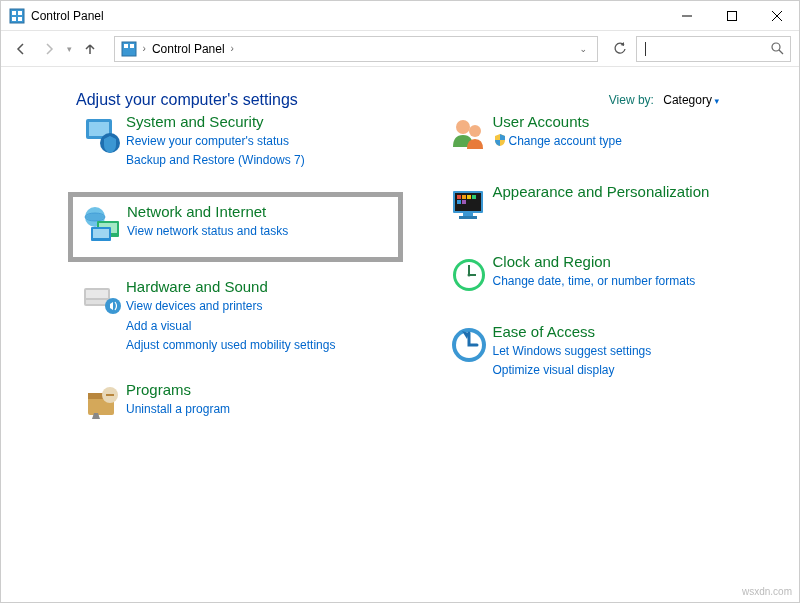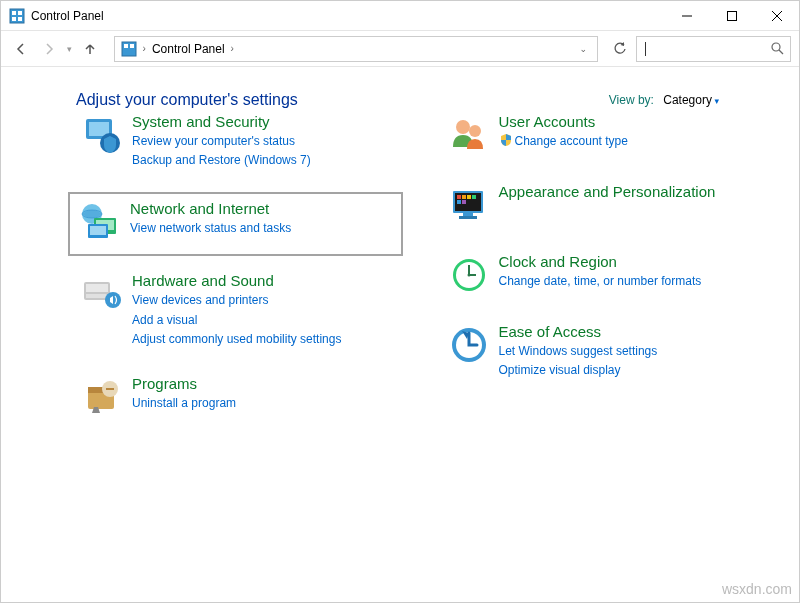--- a/index.html
+++ b/index.html
@@ -95,26 +95,26 @@
   .view-by-value { color: #000000; margin-left: 6px; }
   .view-by-value::after { content: " ▾"; font-size: 9px; color: #0066cc; }
   
   .grid {
     display: flex;
     gap: 40px;
   }
   .col { flex: 1; }
   .cat {
     display: flex;
-    gap: 8px;
+    gap: 2px;
     margin-bottom: 18px;
     padding: 4px;
   }
   .cat.highlight {
-    border: 2px solid #a3a3a3;
+    border: 5px solid #a3a3a3;
     margin-left: -8px;
     padding: 6px 8px 10px 8px;
     margin-bottom: 12px;
   }
   .cat-icon {
     width: 44px; height: 44px;
     flex-shrink: 0;
     display: flex; align-items: flex-start; justify-content: center;
   }
   .cat-body { }
@@ -131,21 +131,21 @@
   }
   .shield {
     width: 14px; height: 14px;
     display: inline-block;
     vertical-align: -2px;
     margin-right: 2px;
   }
   .watermark {
     position: absolute;
     bottom: 6px; right: 8px;
-    font-size: 14px;
+    font-size: 10px;
     color: #bbb;
   }
 </style>
 </head>
 <body>
 
 <div class="titlebar">
   <div class="titlebar-left">
     <svg class="app-icon" viewBox="0 0 16 16">
       <rect x="1" y="1" width="14" height="14" fill="#3b97d3" stroke="#2a6fa0"></rect>

